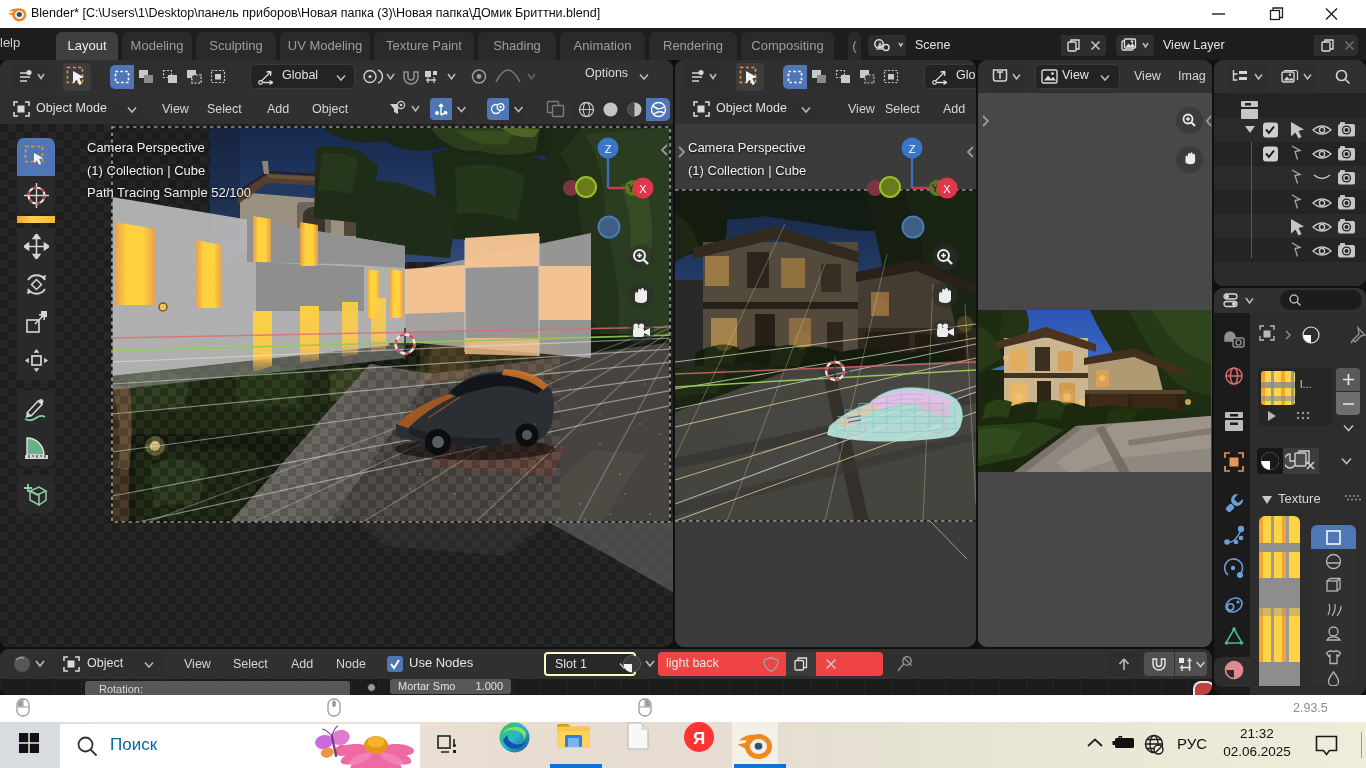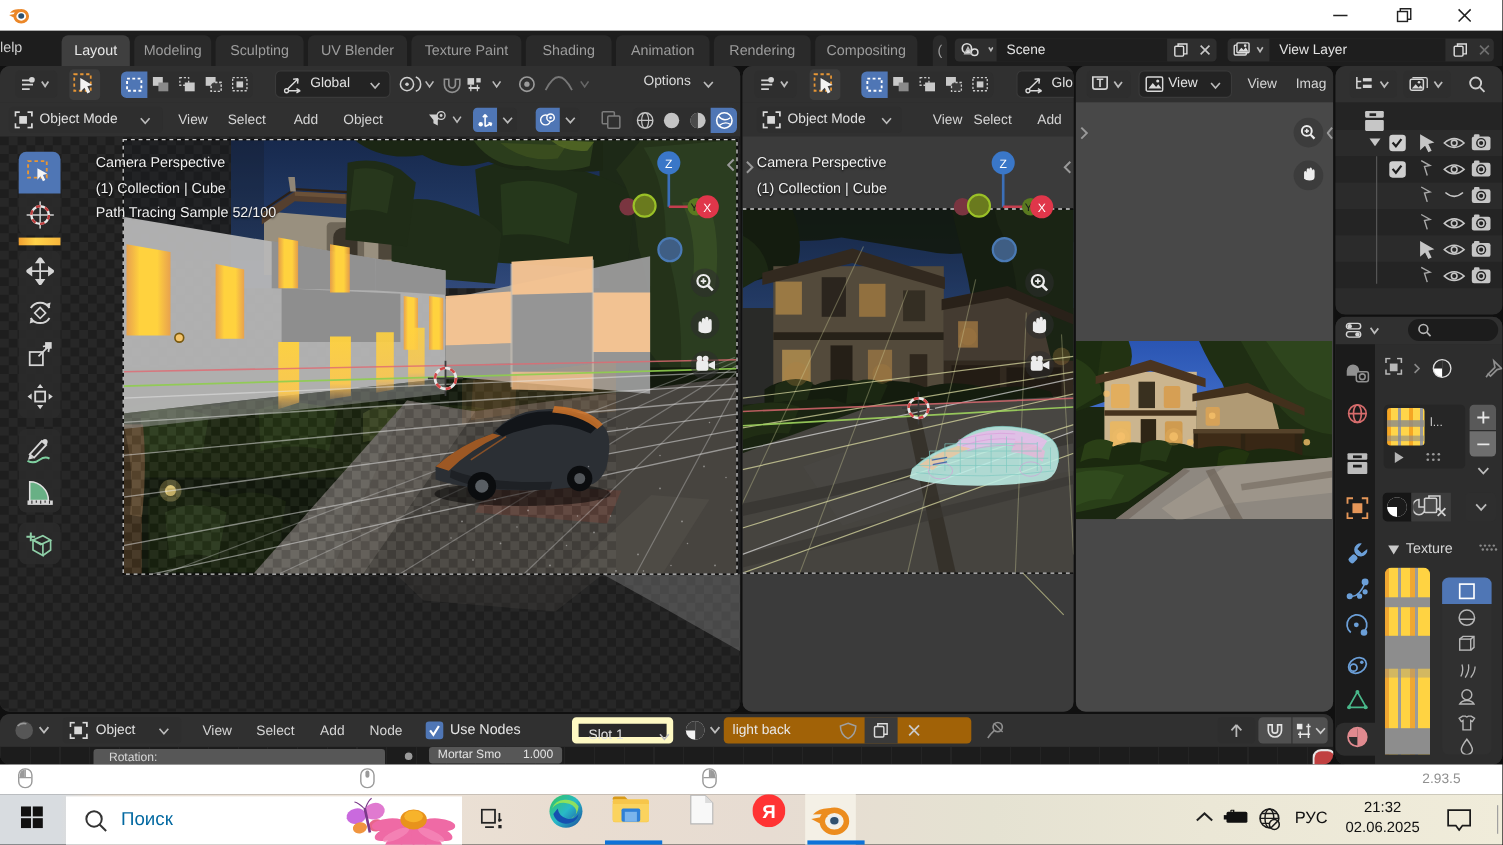--- a/index.html
+++ b/index.html
@@ -34,35 +34,36 @@
 <body>
 <div id="stage">
 
   <div id="titlebar" class="abs">
     <svg class="abs" style="left:8px;top:7px" width="19" height="15" viewBox="0 0 19 15">
       <ellipse cx="11.3" cy="7.8" rx="5.8" ry="5.3" fill="none" stroke="#eb8728" stroke-width="2.7"></ellipse>
       <ellipse cx="11.3" cy="7.6" rx="2.7" ry="2.5" fill="#2a5070"></ellipse>
       <path d="M1,4.5 Q4.5,0.8 10,1.6 L8.2,4.2 Q4,4.2 1,4.5z" fill="#eb8728"></path>
       <path d="M0.3,6.6 L8.5,5 L4.3,8.8z" fill="#eb8728"></path>
     </svg>
+    <div id="titletext" class="abs">Blender* [C:\Users\1\Desktop\панель приборов\Новая папка (3)\Новая папка\ДОмик Бриттни.blend]</div>
 
     <svg class="abs" style="left:1204px;top:0" width="156" height="28" viewBox="0 0 156 28">
       <line x1="8" y1="14" x2="21" y2="14" stroke="#222" stroke-width="1.4"></line>
       <rect x="66.5" y="10.5" width="9" height="9" fill="none" stroke="#222" stroke-width="1.3"></rect>
       <path d="M69,10.5 v-2.5 h9.5 v9.5 h-2.5" fill="none" stroke="#222" stroke-width="1.3"></path>
       <path d="M122,8.5 l11,11 M133,8.5 l-11,11" stroke="#222" stroke-width="1.4"></path>
     </svg>
   </div>
 
   <div id="topbar" class="abs">
     <div class="abs" style="left:0;top:7px;font-size:13px;color:#cfcfcf">lelp</div>
     <div class="tab active" style="left:56px;width:62px">Layout</div>
     <div class="tab" style="left:122px;width:70px">Modeling</div>
     <div class="tab" style="left:196px;width:80px">Sculpting</div>
-    <div class="tab" style="left:280px;width:90px">UV Blender</div>
+    <div class="tab" style="left:280px;width:90px">UV Modeling</div>
     <div class="tab" style="left:374px;width:100px">Texture Paint</div>
     <div class="tab" style="left:478px;width:78px">Shading</div>
     <div class="tab" style="left:560px;width:85px">Animation</div>
     <div class="tab" style="left:649px;width:88px">Rendering</div>
     <div class="tab" style="left:741px;width:93px">Compositing</div>
     <div class="tab" style="left:848px;width:13px">(</div>
 
     <div class="abs" style="left:1116px;top:7px;width:242px;height:21px;background:#2e2e2e;border-radius:4px">
       <svg class="abs" style="left:5px;top:3px" width="30" height="15" viewBox="0 0 30 15">
         <rect x="1" y="3" width="11" height="9" rx="1" fill="none" stroke="#ddd" stroke-width="1.3"></rect>
@@ -1228,33 +1229,33 @@
       <div class="menu-item" style="left:184px;top:5px">View</div>
       <div class="menu-item" style="left:233px;top:5px">Select</div>
       <div class="menu-item" style="left:291px;top:5px">Add</div>
       <div class="menu-item" style="left:336px;top:5px">Node</div>
       <div class="abs" style="left:387px;top:7px;width:16px;height:16px;background:#4f76b5;border-radius:3px">
         <svg class="abs" style="left:2px;top:3px" width="12" height="11" viewBox="0 0 12 11">
             <path d="M2,5 l3,4 5,-8" stroke="#fff" stroke-width="2" fill="none"></path>
           </svg>
       </div>
       <div class="abs" style="left:409px;top:6px;font-size:13px;color:#e6e6e6">Use Nodes</div>
-      <div class="abs" style="left:520px;top:3px;width:92px;height:24px;background:#282828;border-radius:4px;border:6px solid #fef9c3">
+      <div class="abs" style="left:544px;top:3px;width:92px;height:24px;background:#282828;border-radius:4px;border:2px solid #fef9c3">
         <div class="abs" style="left:9px;top:3px;font-size:12.5px;color:#e0e0e0">Slot 1</div>
         <svg class="abs" style="left:72px;top:8px" width="12" height="8" viewBox="0 0 12 8">
             <path d="M2 1.5 l4 4.5 l4 -4.5" fill="none" stroke="#bbb" stroke-width="1.5"></path>
           </svg>
       </div>
       <svg class="abs" style="left:622px;top:5px" width="36" height="20" viewBox="0 0 36 20">
         <circle cx="10" cy="10" r="8.5" fill="#f2f2f2"></circle>
         <path d="M10,1.5 a8.5,8.5 0 0 1 0,17 z" fill="#3a3a3a"></path>
         <path d="M10,1.5 a8.5,8.5 0 0 0 -8.5,8.5 l8.5,0z" fill="#3a3a3a"></path>
         <path d="M24 7 l4 5 l4 -5" fill="none" stroke="#bbb" stroke-width="1.6"></path>
       </svg>
-      <div class="abs" style="left:658px;top:3px;width:225px;height:24px;background:#a16207;border-radius:4px">
+      <div class="abs" style="left:658px;top:3px;width:225px;height:24px;background:#ef4444;border-radius:4px">
         <div class="abs" style="left:8px;top:4px;font-size:12.5px;color:#e8e8e8">light back</div>
         <svg class="abs" style="left:104px;top:4px" width="18" height="17" viewBox="0 0 18 17">
             <path d="M9,1.5 l7,2.5 q0,8 -7,11.5 q-7,-3.5 -7,-11.5z" fill="none" stroke="#9f9f9f" stroke-width="1.4"></path>
           </svg>
         <div class="abs" style="left:128px;top:0;width:30px;height:24px;background:#3a3a3a">
           <svg class="abs" style="left:7px;top:4px" width="16" height="16" viewBox="0 0 16 16">
               <rect x="2" y="4.5" width="8.5" height="9.5" rx="1" fill="none" stroke="#ddd" stroke-width="1.3"></rect>
               <path d="M5,4.5 v-2.5 h8.5 v9.5 h-3" fill="none" stroke="#ddd" stroke-width="1.3"></path>
             </svg>
         </div>

